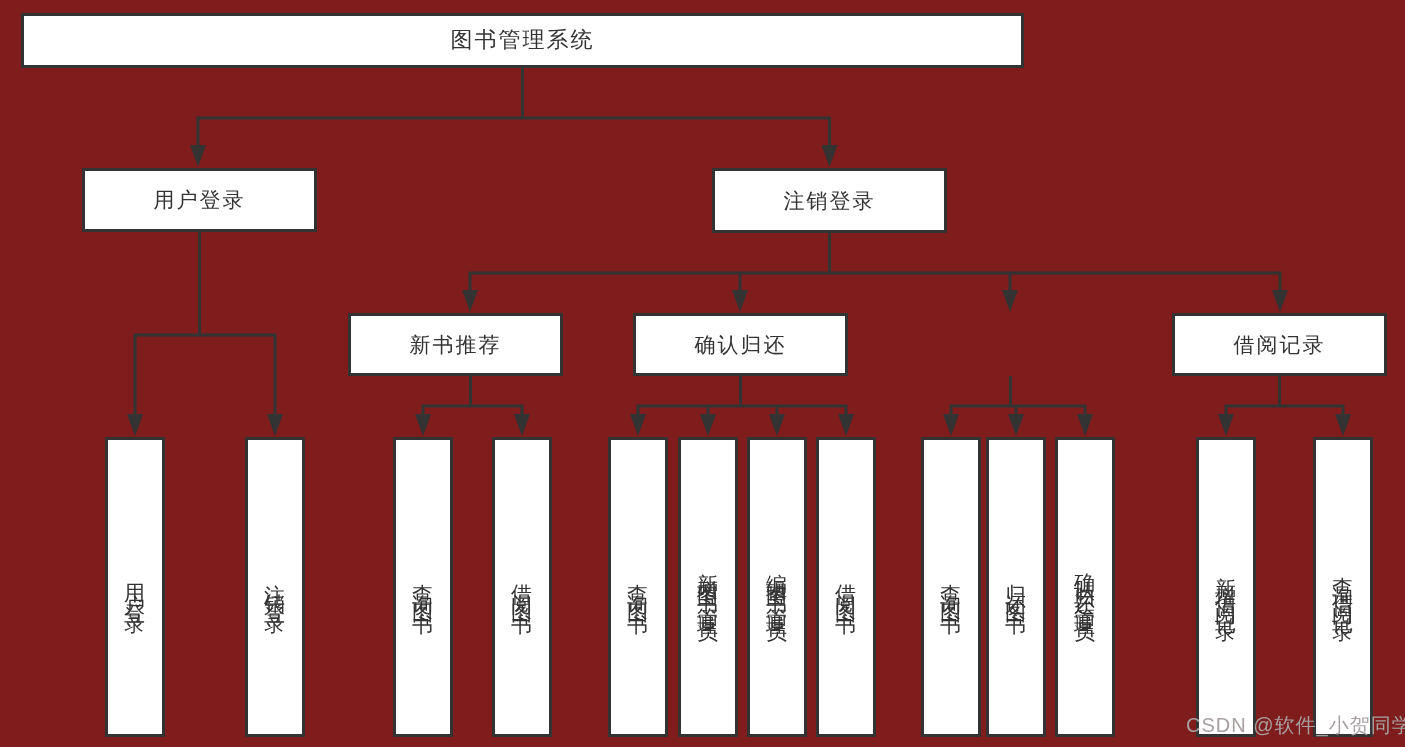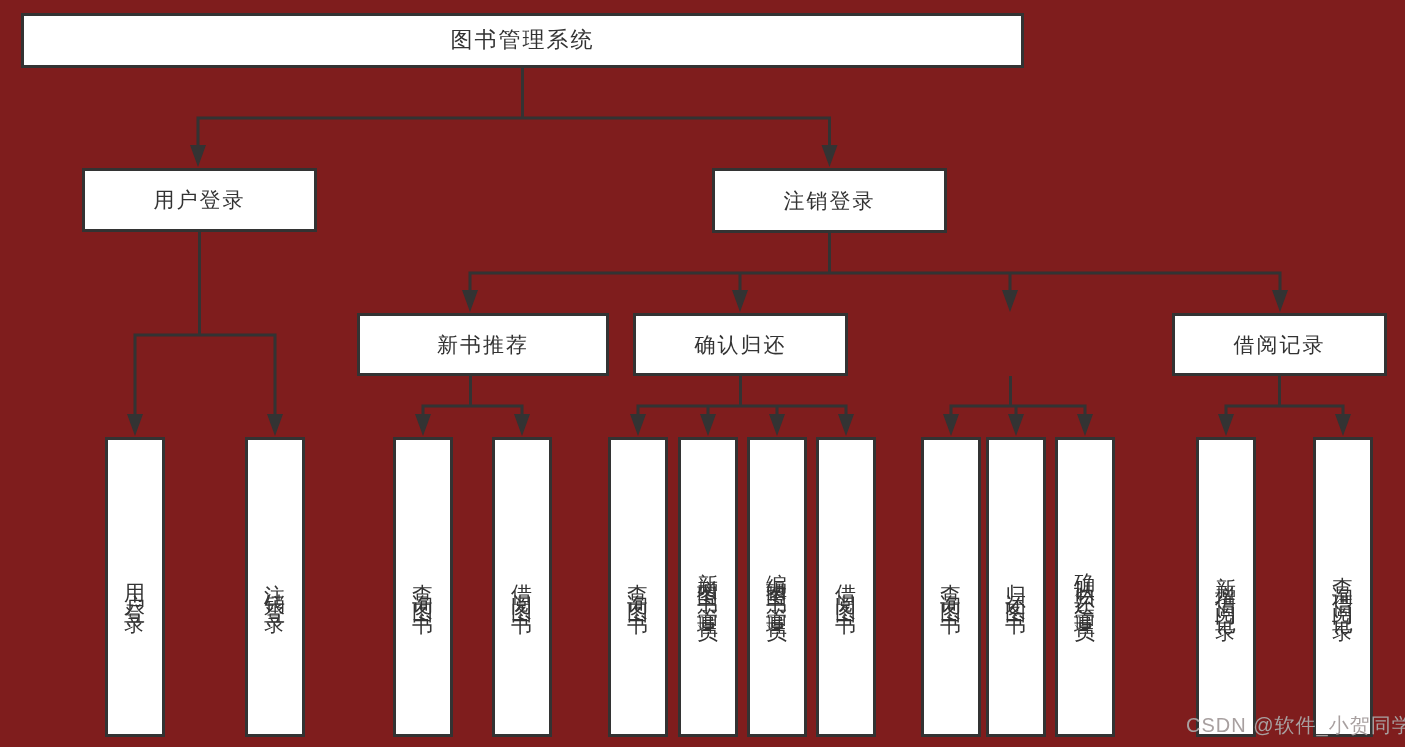--- a/index.html
+++ b/index.html
@@ -15,21 +15,21 @@
     font-size:21px; letter-spacing:2px; z-index:1; line-height:1.2;
   }
   .vnode {
     writing-mode:vertical-rl; text-orientation:mixed;
     letter-spacing:10px; line-height:1; font-size:21px;
   }
   
   #n-root            { left:21px;   top:13px;  width:1003px; height:55px; font-size:22px; }
   #n-user-login      { left:82px;   top:168px; width:235px;  height:64px; }
   #n-book-mgmt       { left:712px;  top:168px; width:235px;  height:65px; }
-  #n-new-book-rec    { left:357px;  top:313px; width:252px;  height:63px; }
+  #n-new-book-rec    { left:348px;  top:313px; width:215px;  height:63px; }
   #n-book-borrow     { left:633px;  top:313px; width:215px;  height:63px; }
   #n-current-borrow  { left:903px;  top:313px; width:215px;  height:63px; }
   #n-borrow-records  { left:1172px; top:313px; width:215px;  height:63px; }
   #n-leaf-user-login          { left:105px;  top:437px; width:60px; height:300px; }
   #n-leaf-logout              { left:245px;  top:437px; width:60px; height:300px; }
   #n-leaf-query-books-1       { left:393px;  top:437px; width:60px; height:300px; }
   #n-leaf-borrow-books-1      { left:492px;  top:437px; width:60px; height:300px; }
   #n-leaf-query-books-2       { left:608px;  top:437px; width:60px; height:300px; }
   #n-leaf-add-books           { left:678px;  top:437px; width:60px; height:300px; letter-spacing:7px; }
   #n-leaf-edit-books          { left:747px;  top:437px; width:60px; height:300px; letter-spacing:7px; }

